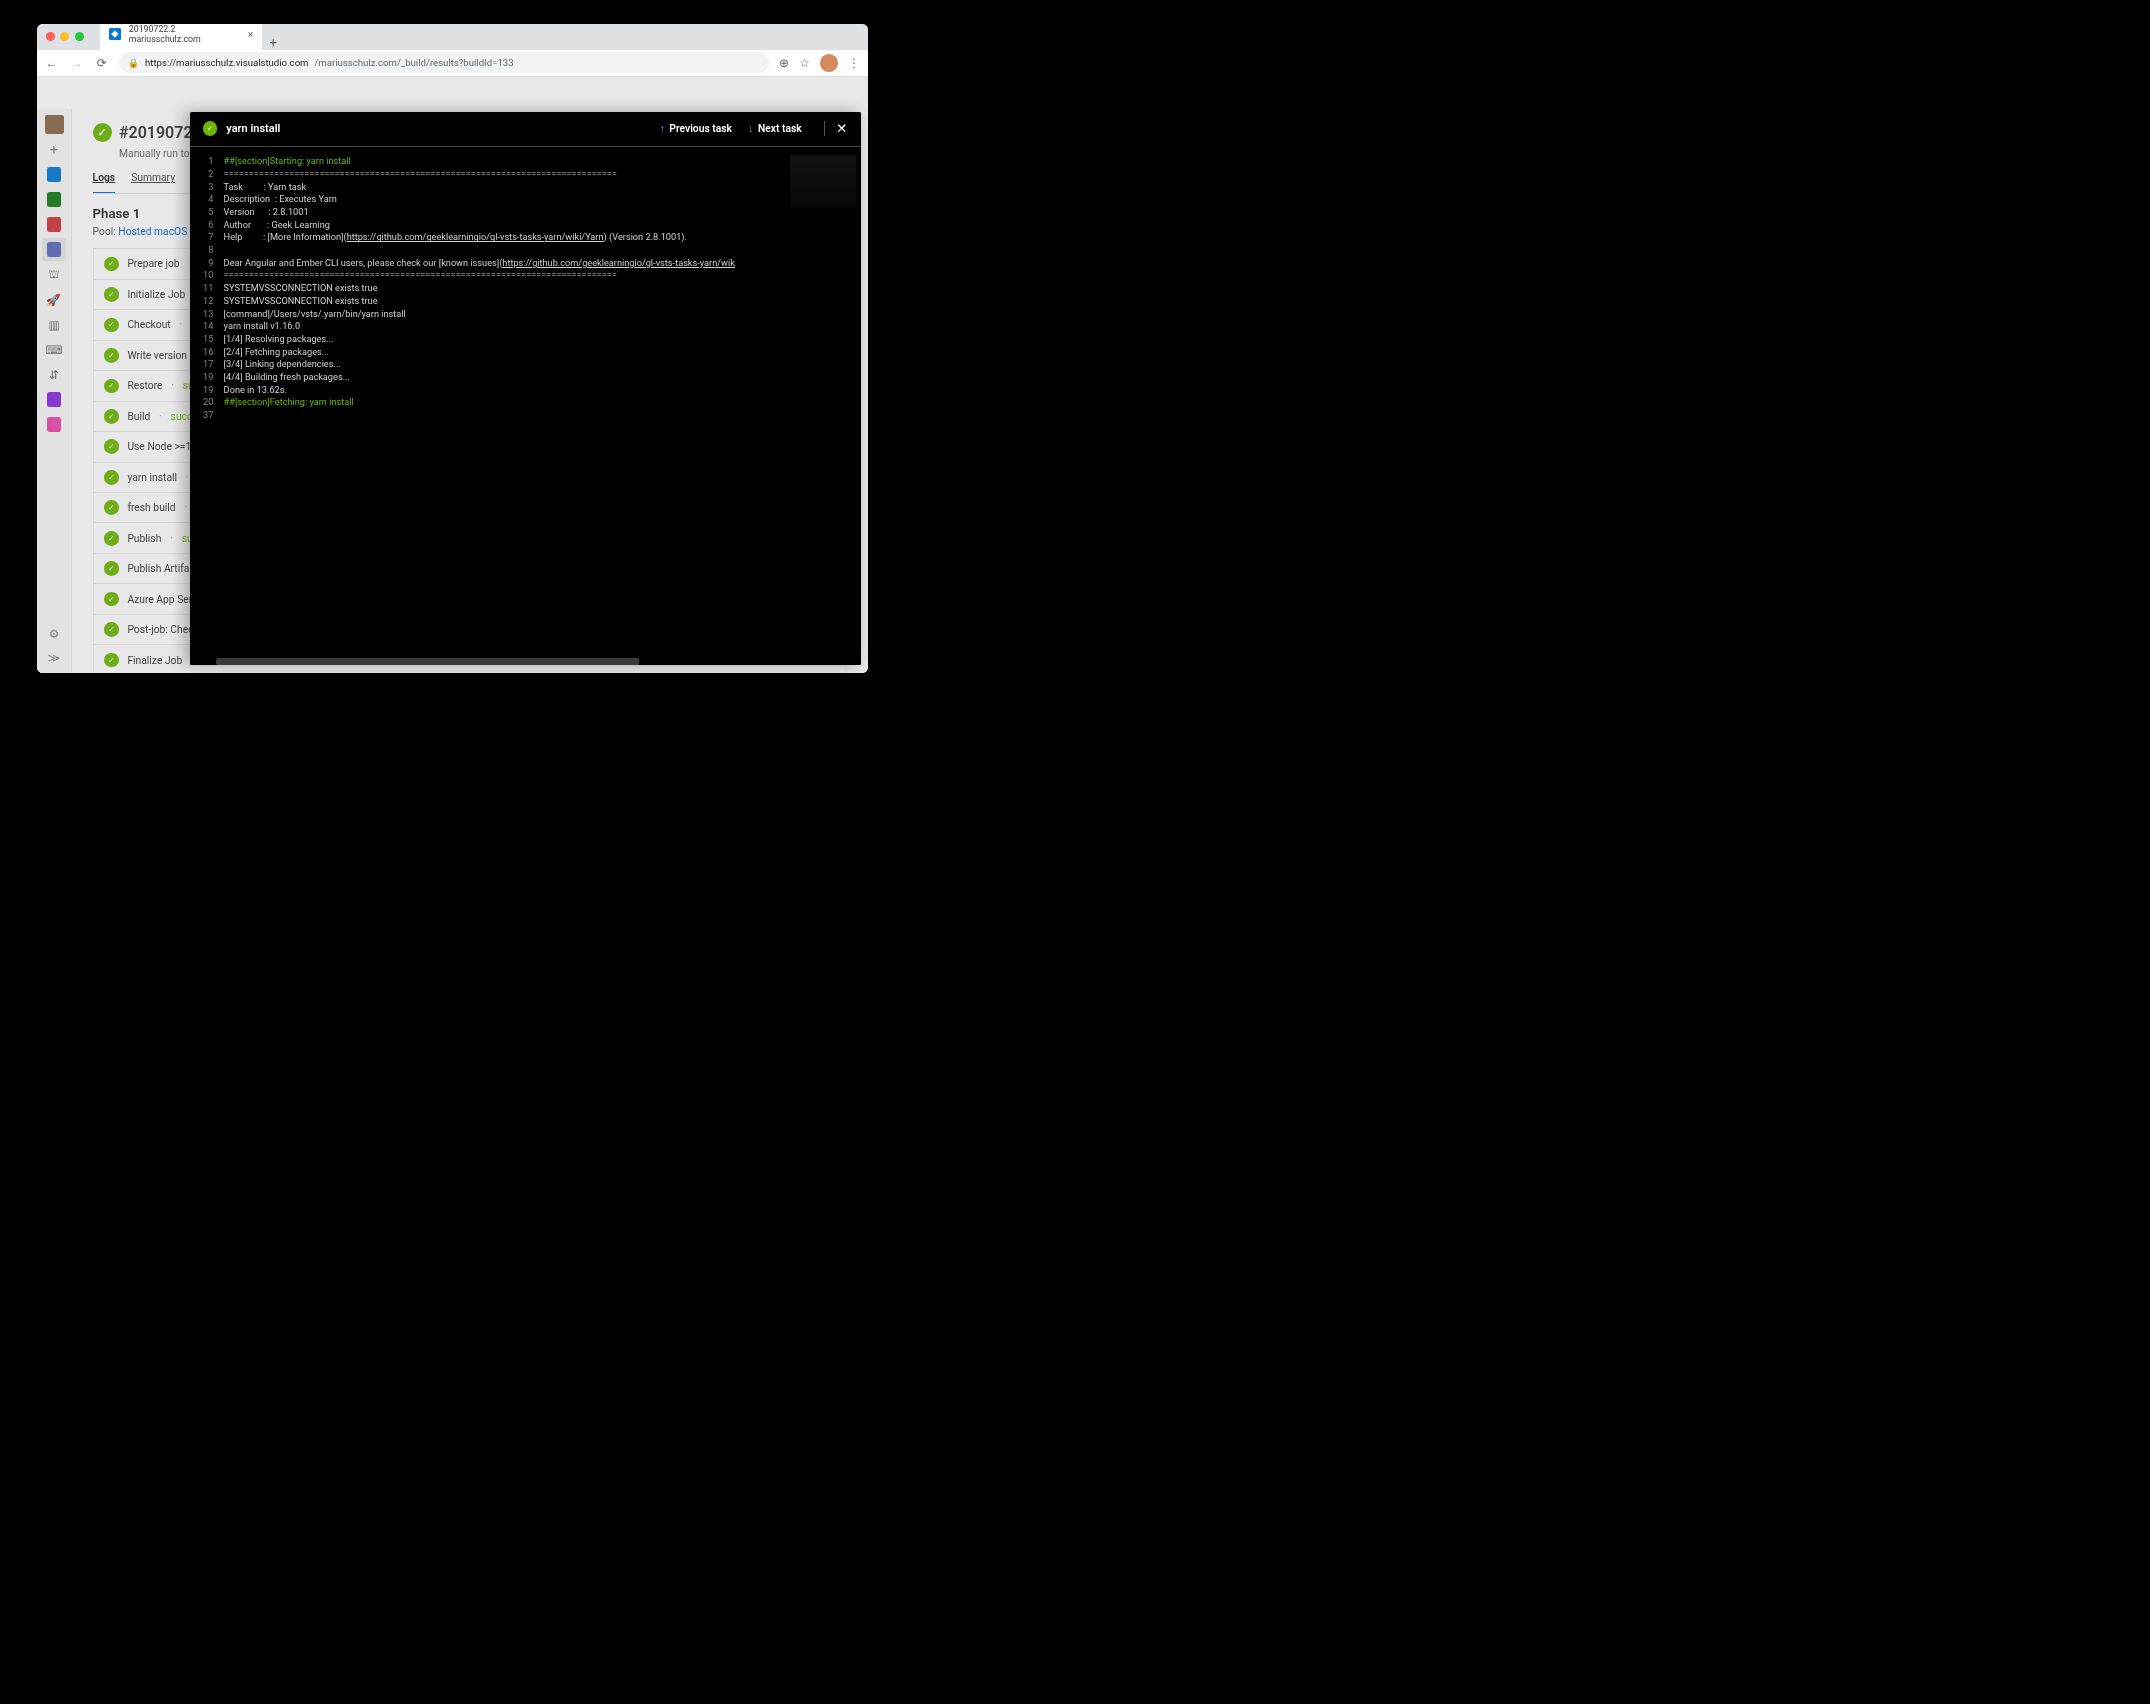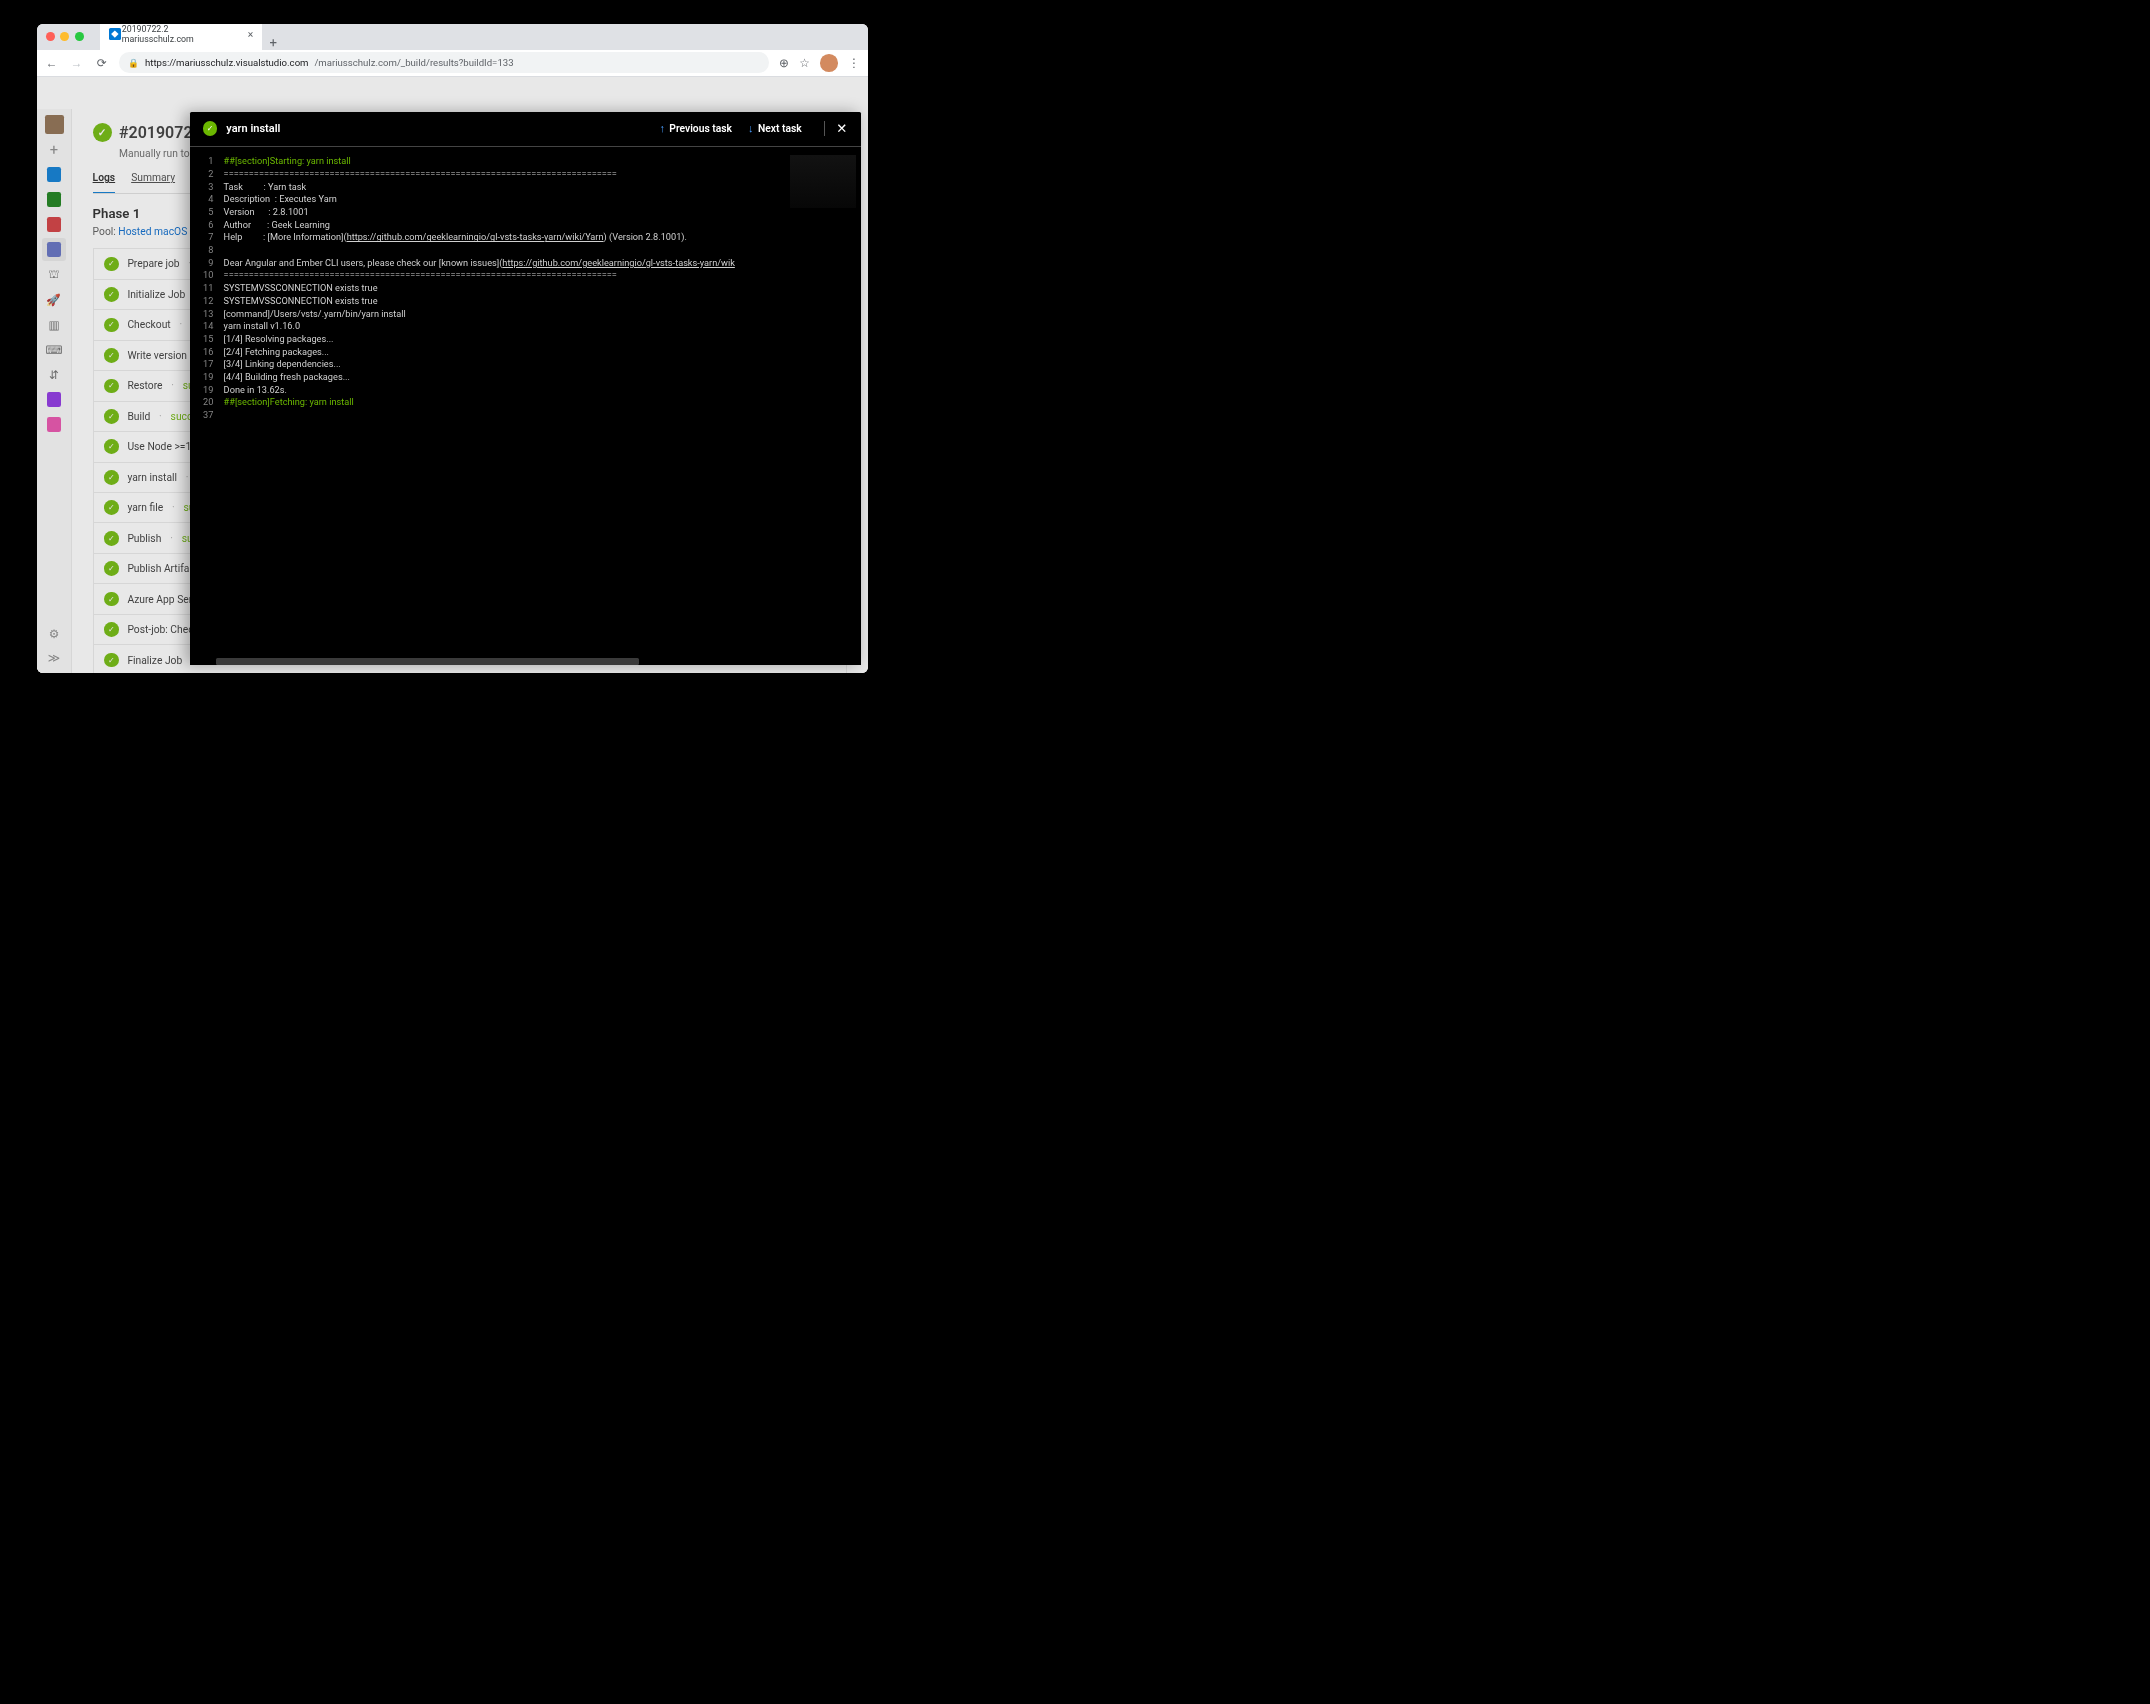--- a/index.html
+++ b/index.html
@@ -5,21 +5,21 @@
 * { margin: 0; padding: 0; box-sizing: border-box; font-family: -apple-system, "Segoe UI", Roboto, sans-serif; }
 body { width: 905px; height: 717px; background: #000; overflow: hidden; }
 
 
 .browser-window { position: absolute; left: 37px; top: 23.5px; width: 831px; height: 649px; background: #fff; border-radius: 5.9px; overflow: hidden; box-shadow: 0 14.7px 44px rgba(0,0,0,.4); }
 .titlebar { height: 26.5px; background: #dfe1e5; display: flex; align-items: center; padding: 0 8.8px; }
 .traffic { display: flex; gap: 5.9px; margin-right: 8.8px; }
 .dot { width: 8.8px; height: 8.8px; border-radius: 50%; }
 .red { background: #ff5f57; } .yellow { background: #febc2e; } .green { background: #28c840; }
 .tabstrip { display: flex; align-items: flex-end; margin-left: 7.4px; height: 100%; }
-.tab { background: #fff; border-radius: 5.9px 5.9px 0 0; padding: 5.9px 8.8px; display: flex; align-items: center; gap: 1px; font-size: 8.8px; color: #3c4043; max-width: 162px; }
+.tab { background: #fff; border-radius: 5.9px 5.9px 0 0; padding: 5.9px 8.8px; display: flex; align-items: center; gap: 8px; font-size: 8.8px; color: #3c4043; max-width: 162px; }
 .favicon { width: 11.8px; height: 11.8px; background: #0078d4; border-radius: 1.5px; flex-shrink: 0; position: relative; }
 .favicon::after { content: ''; position: absolute; inset: 2.2px; background: #fff; clip-path: polygon(50% 0,100% 50%,50% 100%,0 50%); }
 .tab-x { margin-left: 5.9px; color: #5f6368; font-size: 10.3px; }
 .newtab { margin-left: 7.4px; color: #5f6368; font-size: 13.2px; }
 
 .toolbar { height: 26.5px; background: #fff; border-bottom: 0.7px solid #dadce0; display: flex; align-items: center; padding: 0 7.4px; gap: 10.3px; }
 .navbtn { width: 14.7px; height: 14.7px; color: #5f6368; display: flex; align-items: center; justify-content: center; font-size: 11.8px; }
 .addr { flex: 1; display: flex; align-items: center; height: 20.6px; background: #f1f3f4; border-radius: 10.3px; padding: 0 8.8px; font-size: 9.6px; color: #202124; gap: 5.9px; }
 .lock { font-size: 8.8px; color: #5f6368; }
 .url-host { color: #202124; } .url-path { color: #5f6368; }
@@ -219,21 +219,21 @@
               <span class="succeeded">succeeded</span>
             </div>
             <div class="step">
               <span class="check-sm">✓</span>
               <span>yarn install</span>
               <span class="dotsep"> · </span>
               <span class="succeeded">succeeded</span>
             </div>
             <div class="step">
               <span class="check-sm">✓</span>
-              <span>yarn file</span>
+              <span>fresh build</span>
               <span class="dotsep"> · </span>
               <span class="succeeded">succeeded</span>
             </div>
             <div class="step">
               <span class="check-sm">✓</span>
               <span>Publish</span>
               <span class="dotsep"> · </span>
               <span class="succeeded">succeeded</span>
             </div>
             <div class="step">

